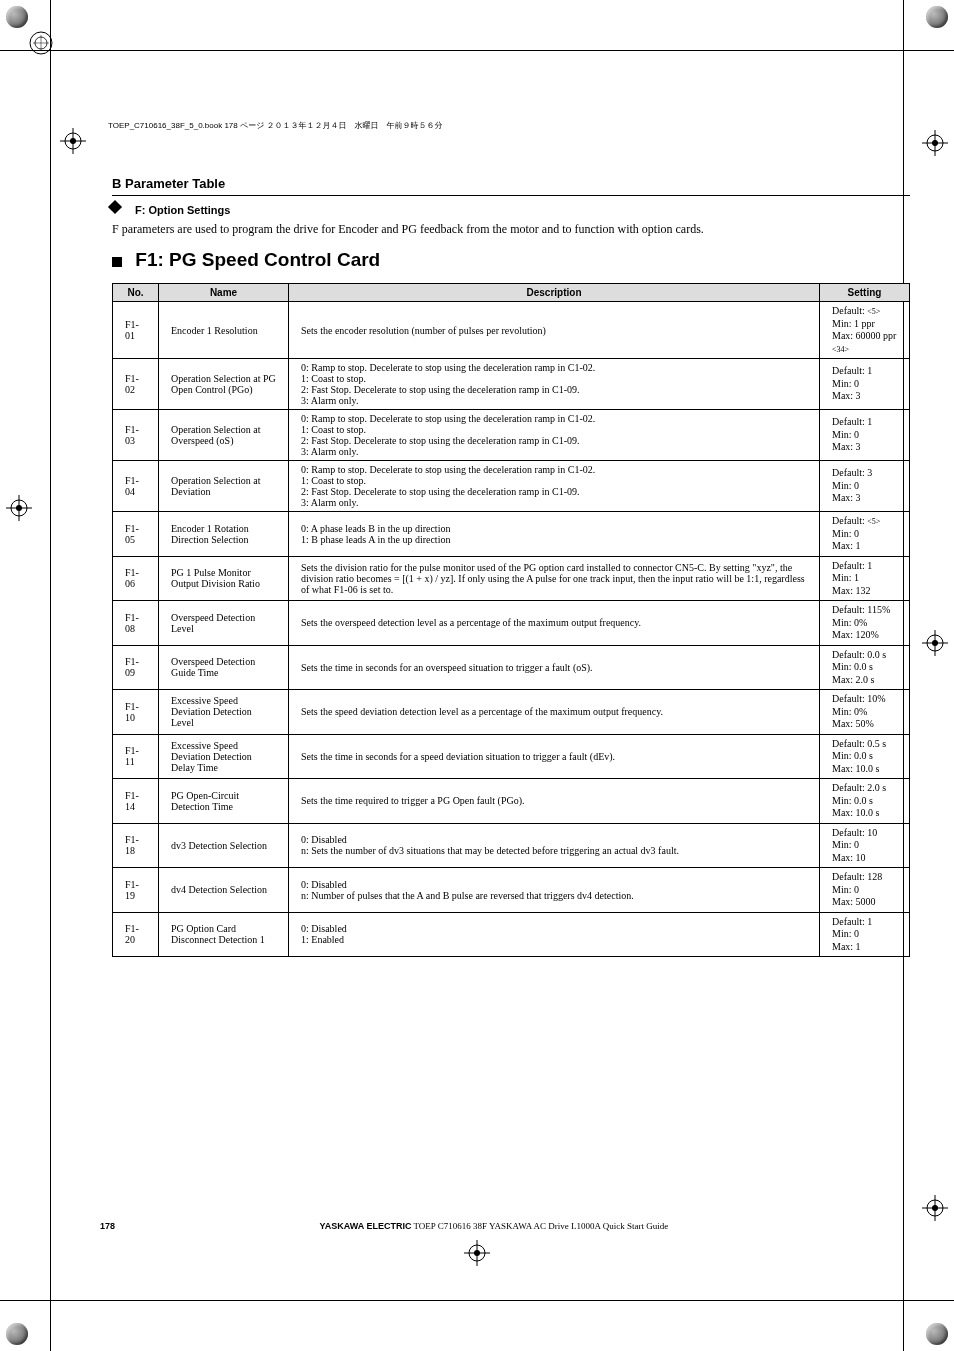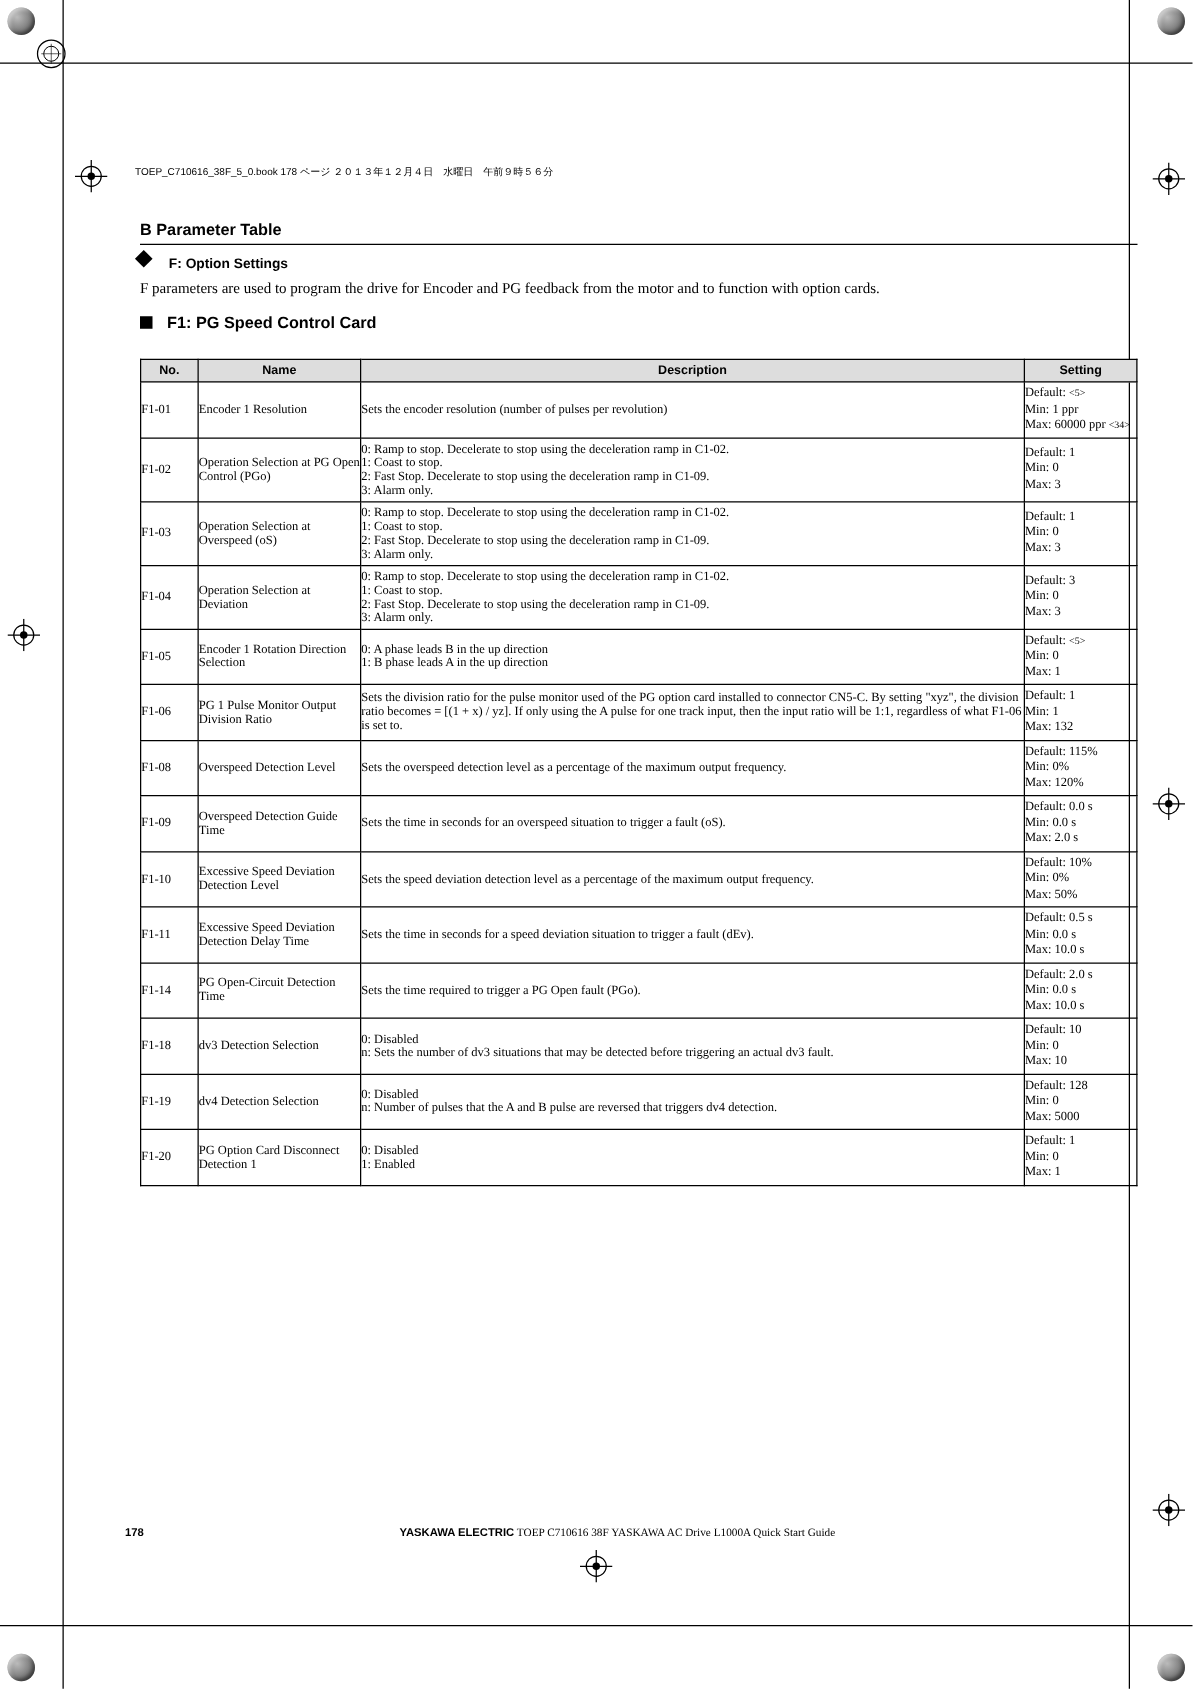--- a/index.html
+++ b/index.html
@@ -46,21 +46,21 @@
   .page-content {
     position: absolute;
     left: 112px;
     top: 130px;
     width: 798px;
   }
   .header-line {
     font-family: Arial, Helvetica, sans-serif;
     font-size: 8px;
     position: absolute;
-    top: 132px;
+    top: 120px;
     left: 108px;
     white-space: nowrap;
   }
   .section-header {
     font-family: Arial, Helvetica, sans-serif;
     font-weight: bold;
     font-size: 13px;
     margin-top: 46px;
   }
   .rule {
@@ -90,38 +90,38 @@
     background: #000;
     transform: rotate(45deg);
   }
   .body-text {
     font-size: 12px;
     margin-bottom: 12px;
   }
   .h3 {
     font-family: Arial, Helvetica, sans-serif;
     font-weight: bold;
-    font-size: 13px;
-    margin: 8px 0 22px 0;
+    font-size: 19px;
+    margin: 8px 0 12px 0;
   }
   .h3 .sq {
     display: inline-block;
     width: 10px; height: 10px;
     background: #000;
     margin-right: 8px;
     vertical-align: -1px;
   }
   table.param {
     border-collapse: collapse;
     width: 100%;
     font-size: 10px;
   }
   table.param th, table.param td {
     border: 1px solid #000;
-    padding: 3px 0;
+    padding: 3px 12px;
     vertical-align: middle;
     text-align: left;
   }
   table.param th {
     background: #ddd;
     font-family: Arial, Helvetica, sans-serif;
     font-weight: bold;
     text-align: center;
   }
   col.c-no { width: 46px; }

